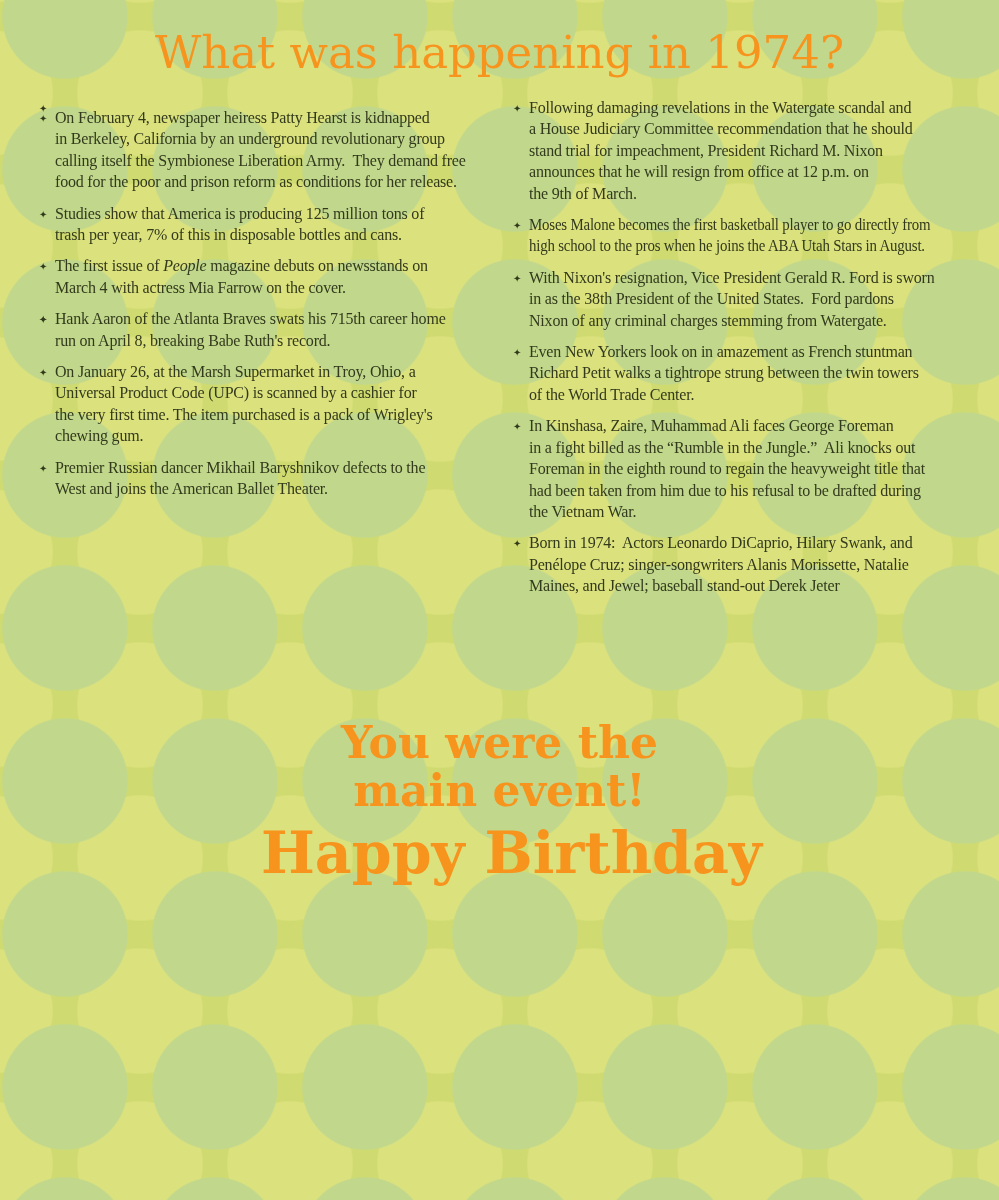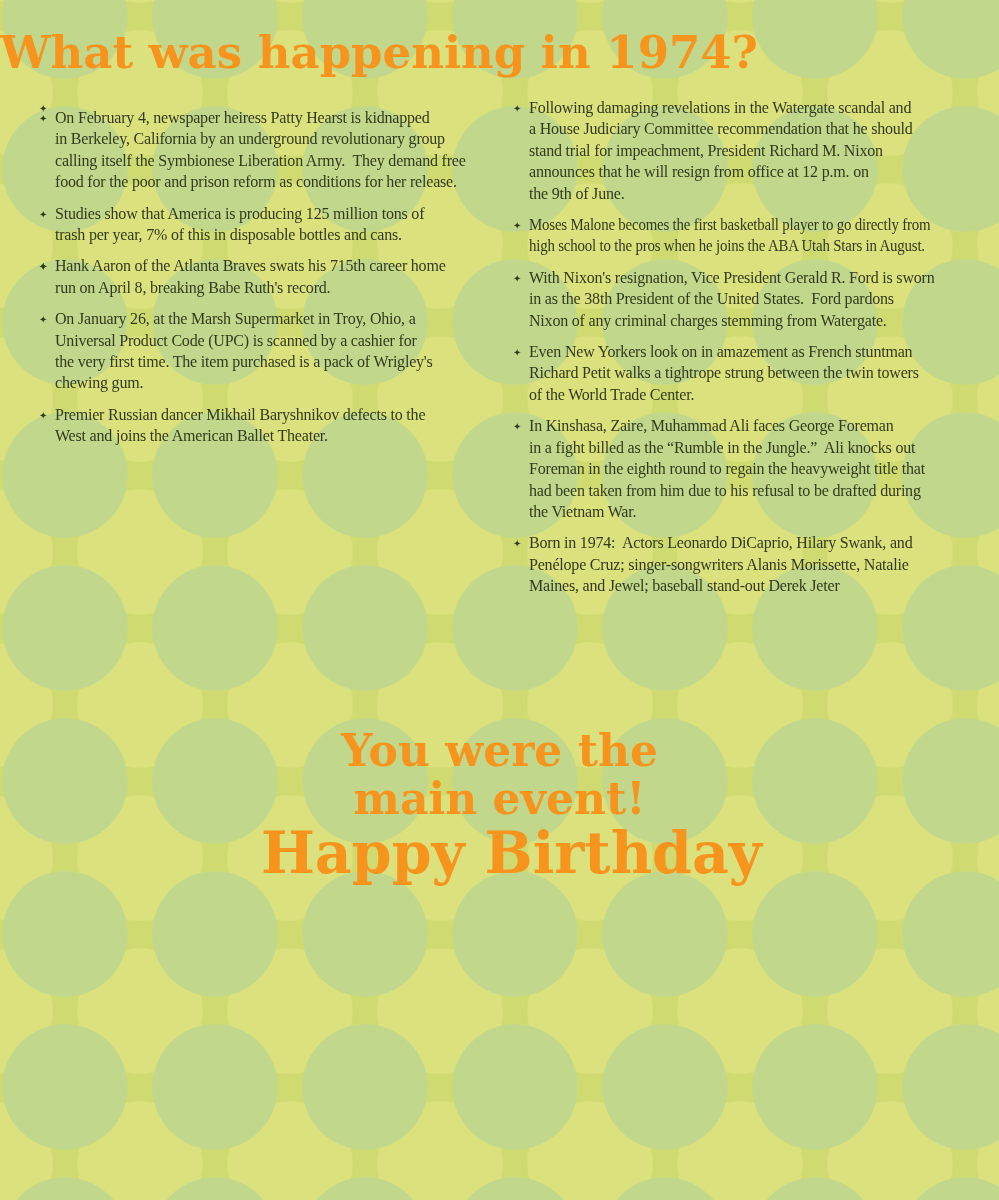--- a/index.html
+++ b/index.html
@@ -10,22 +10,23 @@
     background-color:#cfdb70;
     background-image:
       radial-gradient(circle at 75px 76px, #c1d88c 62px, rgba(193,216,140,0) 63.5px),
       radial-gradient(circle at 75px 76px, #dbe17d 62px, rgba(219,225,125,0) 63.5px);
     background-size:150px 153px, 150px 153px;
     background-position:-10px -60px, 65px 17px;
     font-family:"Liberation Serif", serif;
   }
   .title{
     position:absolute;top:26px;left:0;width:100%;
+    text-align:center;
     font-family:"DejaVu Serif", serif;
-    font-weight:bold;
+    font-weight:normal;
     font-size:45px;
     letter-spacing:0px;
     color:#f7941e;
   }
   .col{position:absolute;top:97px;}
   .col-left{left:38px;width:462px;}
   .col-right{left:512px;width:470px;}
   .item{
     position:relative;
     padding-left:17px;
@@ -44,21 +45,20 @@
   .italic{font-style:italic;}
   .condensed .itext{transform:scaleX(0.93);transform-origin:0 0;}
   .subhead{
     position:absolute;top:719px;left:0;width:100%;
     text-align:center;
     font-family:"DejaVu Serif", serif;
     font-weight:bold;
     font-size:44px;line-height:48px;
     color:#f7941e;
     white-space:pre;
-    margin-top:8px;
   }
   .mainhead{
     position:absolute;top:822px;left:0;width:100%;
     text-align:center;
     font-family:"DejaVu Serif", serif;
     font-weight:bold;
     font-size:57px;line-height:62px;
     color:#f7941e;
     padding-left:12px;
   }
@@ -78,21 +78,22 @@
       <span class="bullet">✦</span><span class="itext">On February 4, newspaper heiress Patty Hearst is kidnapped
 in Berkeley, California by an underground revolutionary group
 calling itself the Symbionese Liberation Army.  They demand free
 food for the poor and prison reform as conditions for her release.</span>
     </div>
     <div class="item">
       <span class="bullet">✦</span><span class="itext">Studies show that America is producing 125 million tons of
 trash per year, 7% of this in disposable bottles and cans.</span>
     </div>
     <div class="item">
-      <span class="bullet">✦</span>
+      <span class="bullet">✦</span><span class="itext"><span>The first issue of </span><span class="italic">People</span><span> magazine debuts on newsstands on
+March 4 with actress Mia Farrow on the cover.</span></span>
     </div>
     <div class="item">
       <span class="bullet">✦</span>
     </div>
     <div class="item">
       <span class="bullet">✦</span><span class="itext">Hank Aaron of the Atlanta Braves swats his 715th career home
 run on April 8, breaking Babe Ruth's record.</span>
     </div>
     <div class="item">
       <span class="bullet">✦</span><span class="itext">On January 26, at the Marsh Supermarket in Troy, Ohio, a
@@ -105,21 +106,21 @@
 West and joins the American Ballet Theater.</span>
     </div>
   </div>
 
   <div class="col col-right">
     <div class="item">
       <span class="bullet">✦</span><span class="itext">Following damaging revelations in the Watergate scandal and
 a House Judiciary Committee recommendation that he should
 stand trial for impeachment, President Richard M. Nixon
 announces that he will resign from office at 12 p.m. on
-the 9th of June.</span>
+the 9th of March.</span>
     </div>
     <div class="item condensed">
       <span class="bullet">✦</span><span class="itext">Moses Malone becomes the first basketball player to go directly from
 high school to the pros when he joins the ABA Utah Stars in August.</span>
     </div>
     <div class="item">
       <span class="bullet">✦</span><span class="itext">With Nixon's resignation, Vice President Gerald R. Ford is sworn
 in as the 38th President of the United States.  Ford pardons
 Nixon of any criminal charges stemming from Watergate.</span>
     </div>

